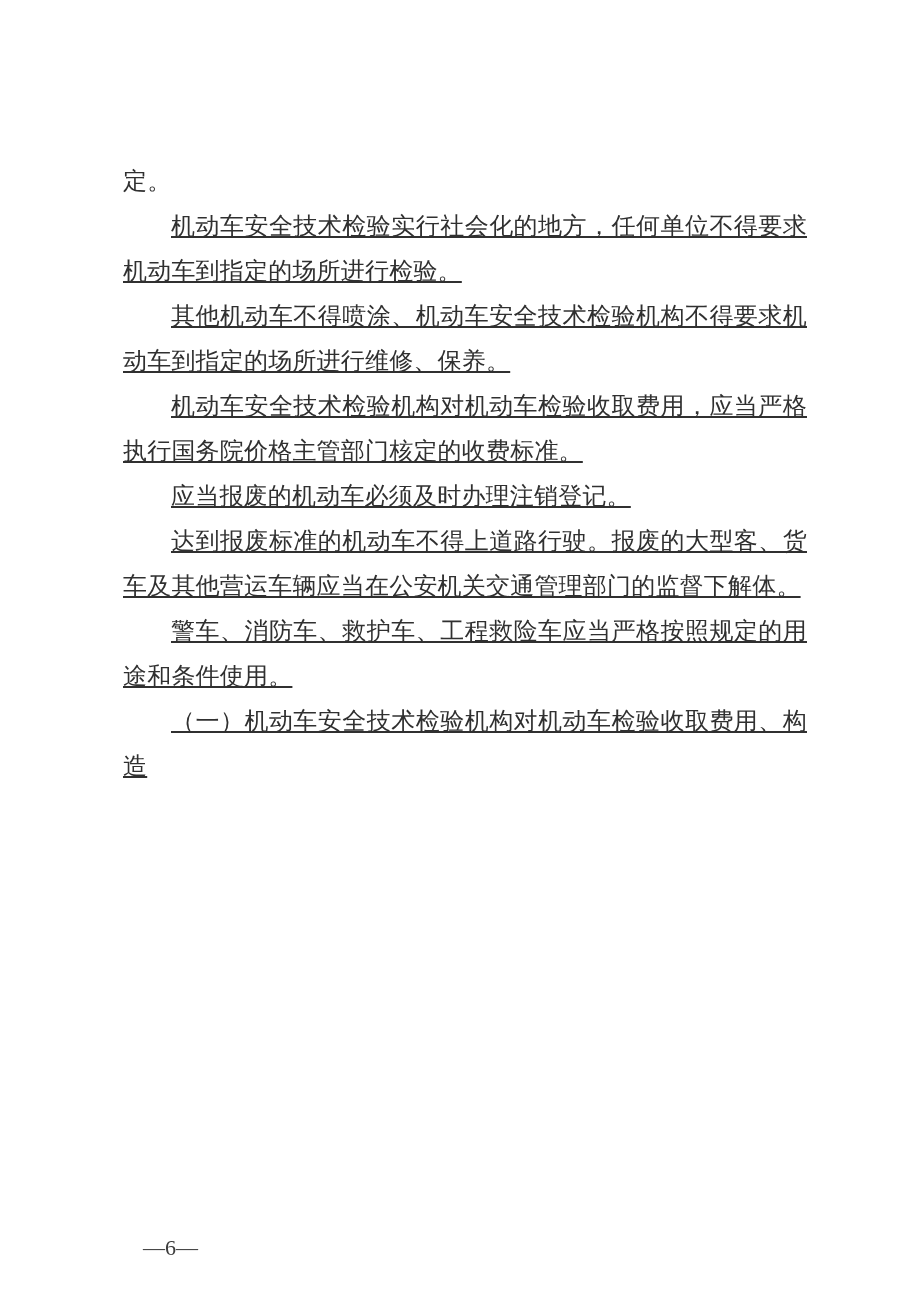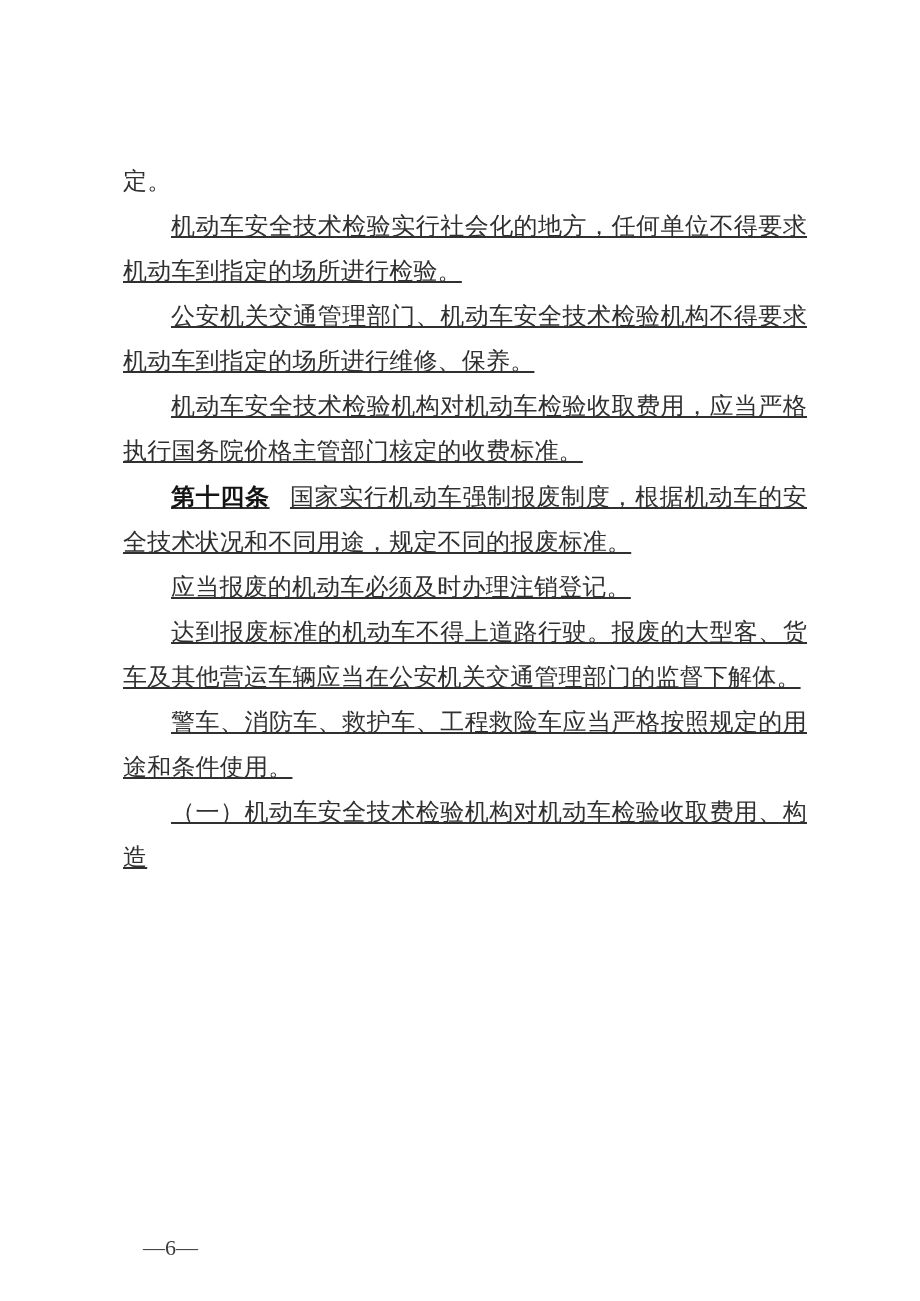--- a/index.html
+++ b/index.html
@@ -53,22 +53,21 @@
     font-family: "Liberation Serif", "DejaVu Serif", serif;
   }
 </style>
 </head>
 <body>
 
 <div class="page">
   <div class="doc-body">
       <p class="para">定。</p>
       <p class="para indent">机动车安全技术检验实行社会化的地方，任何单位不得要求机动车到指定的场所进行检验。</p>
-      <p class="para indent">公安机关交通管理部门、机动车安全技术检验机构不得要求机动车到指定的场所进行维修、保养。</p>
+      <p class="para indent">其他机动车不得喷涂、机动车安全技术检验机构不得要求机动车到指定的场所进行维修、保养。</p>
       <p class="para indent">机动车安全技术检验机构对机动车检验收取费用，应当严格执行国务院价格主管部门核定的收费标准。</p>
-      <p class="para indent"><span class="art-num">第十四条</span>国家实行机动车强制报废制度，根据机动车的安全技术状况和不同用途，规定不同的报废标准。</p>
       <p class="para indent">应当报废的机动车必须及时办理注销登记。</p>
       <p class="para indent">达到报废标准的机动车不得上道路行驶。报废的大型客、货车及其他营运车辆应当在公安机关交通管理部门的监督下解体。</p>
       <p class="para indent">警车、消防车、救护车、工程救险车应当严格按照规定的用途和条件使用。</p>
       <p class="para indent">（一）机动车安全技术检验机构对机动车检验收取费用、构造</p>
     </div>
   <div class="folio">—6—</div>
 </div>
 
 </body></html>

